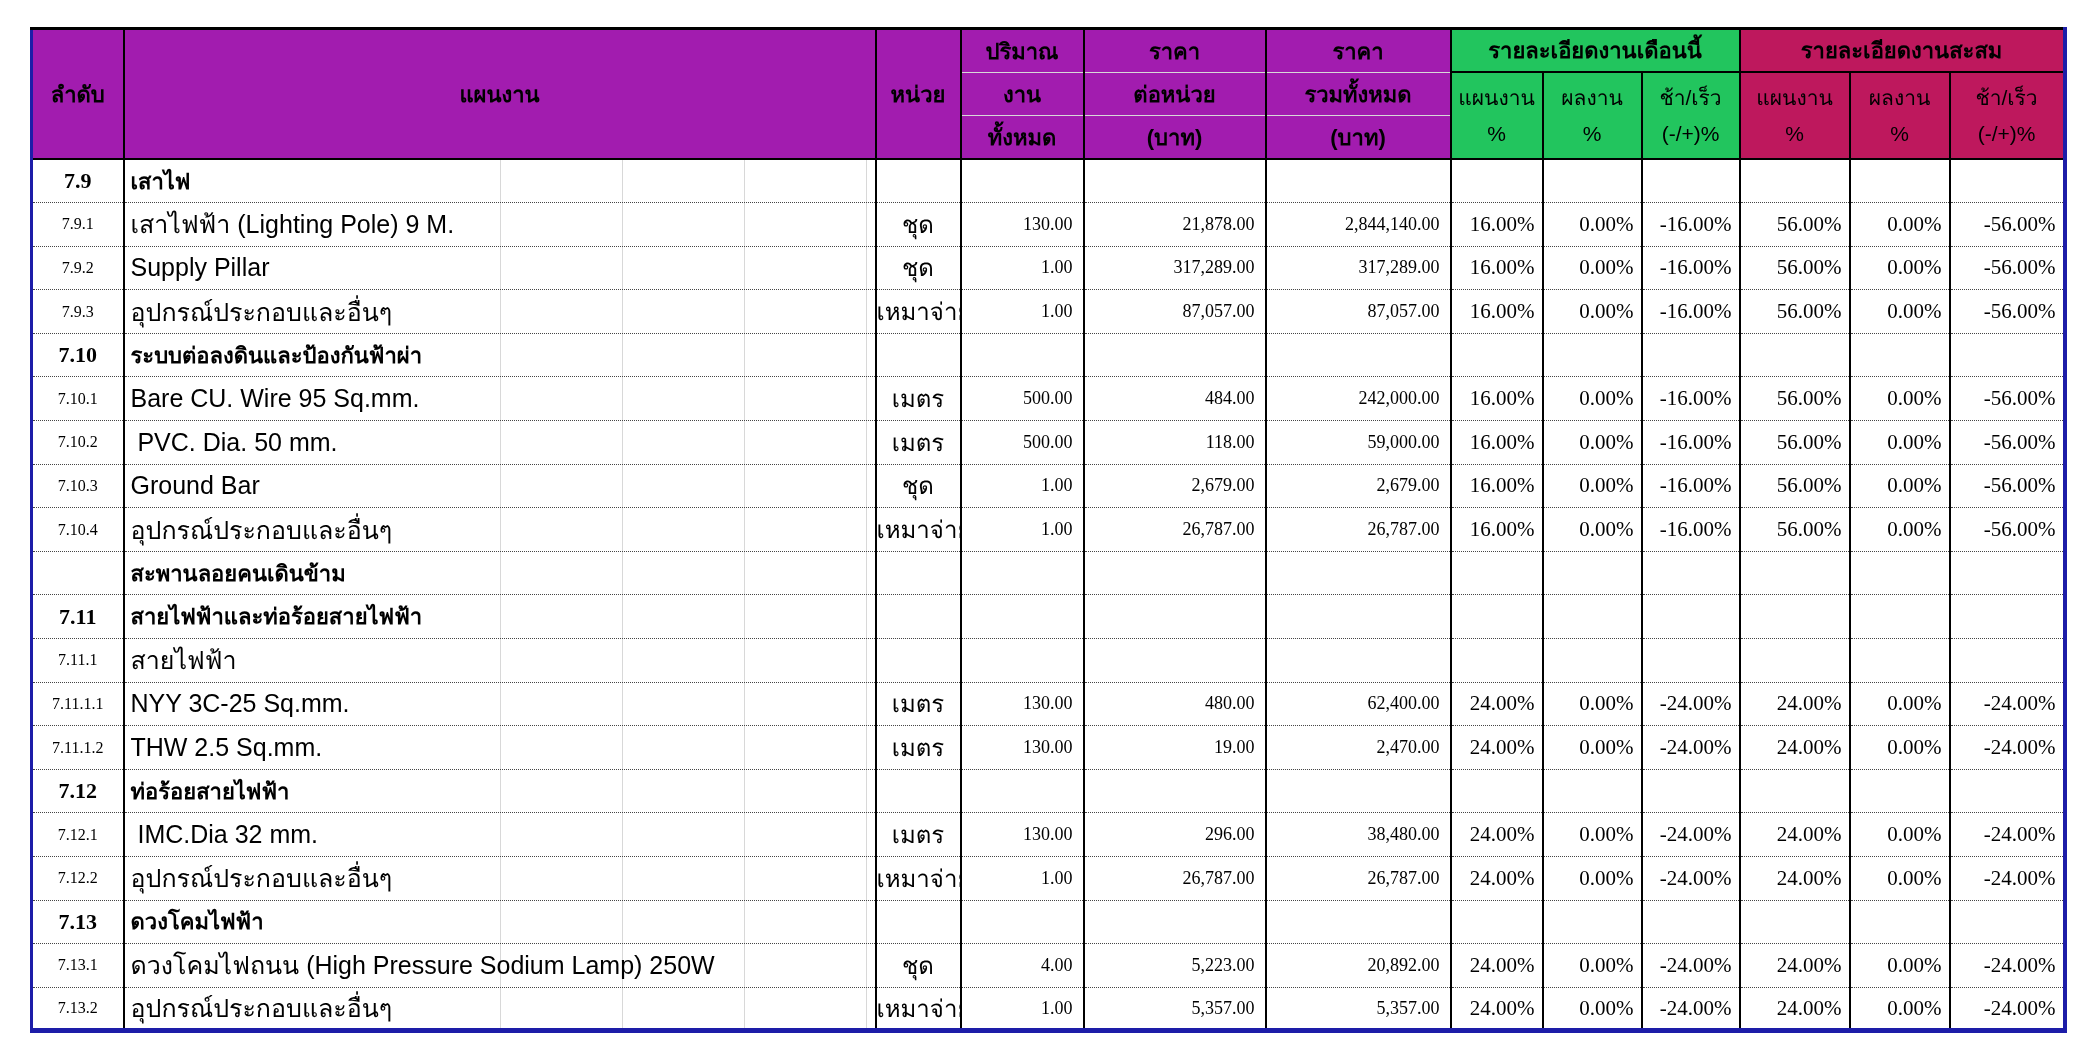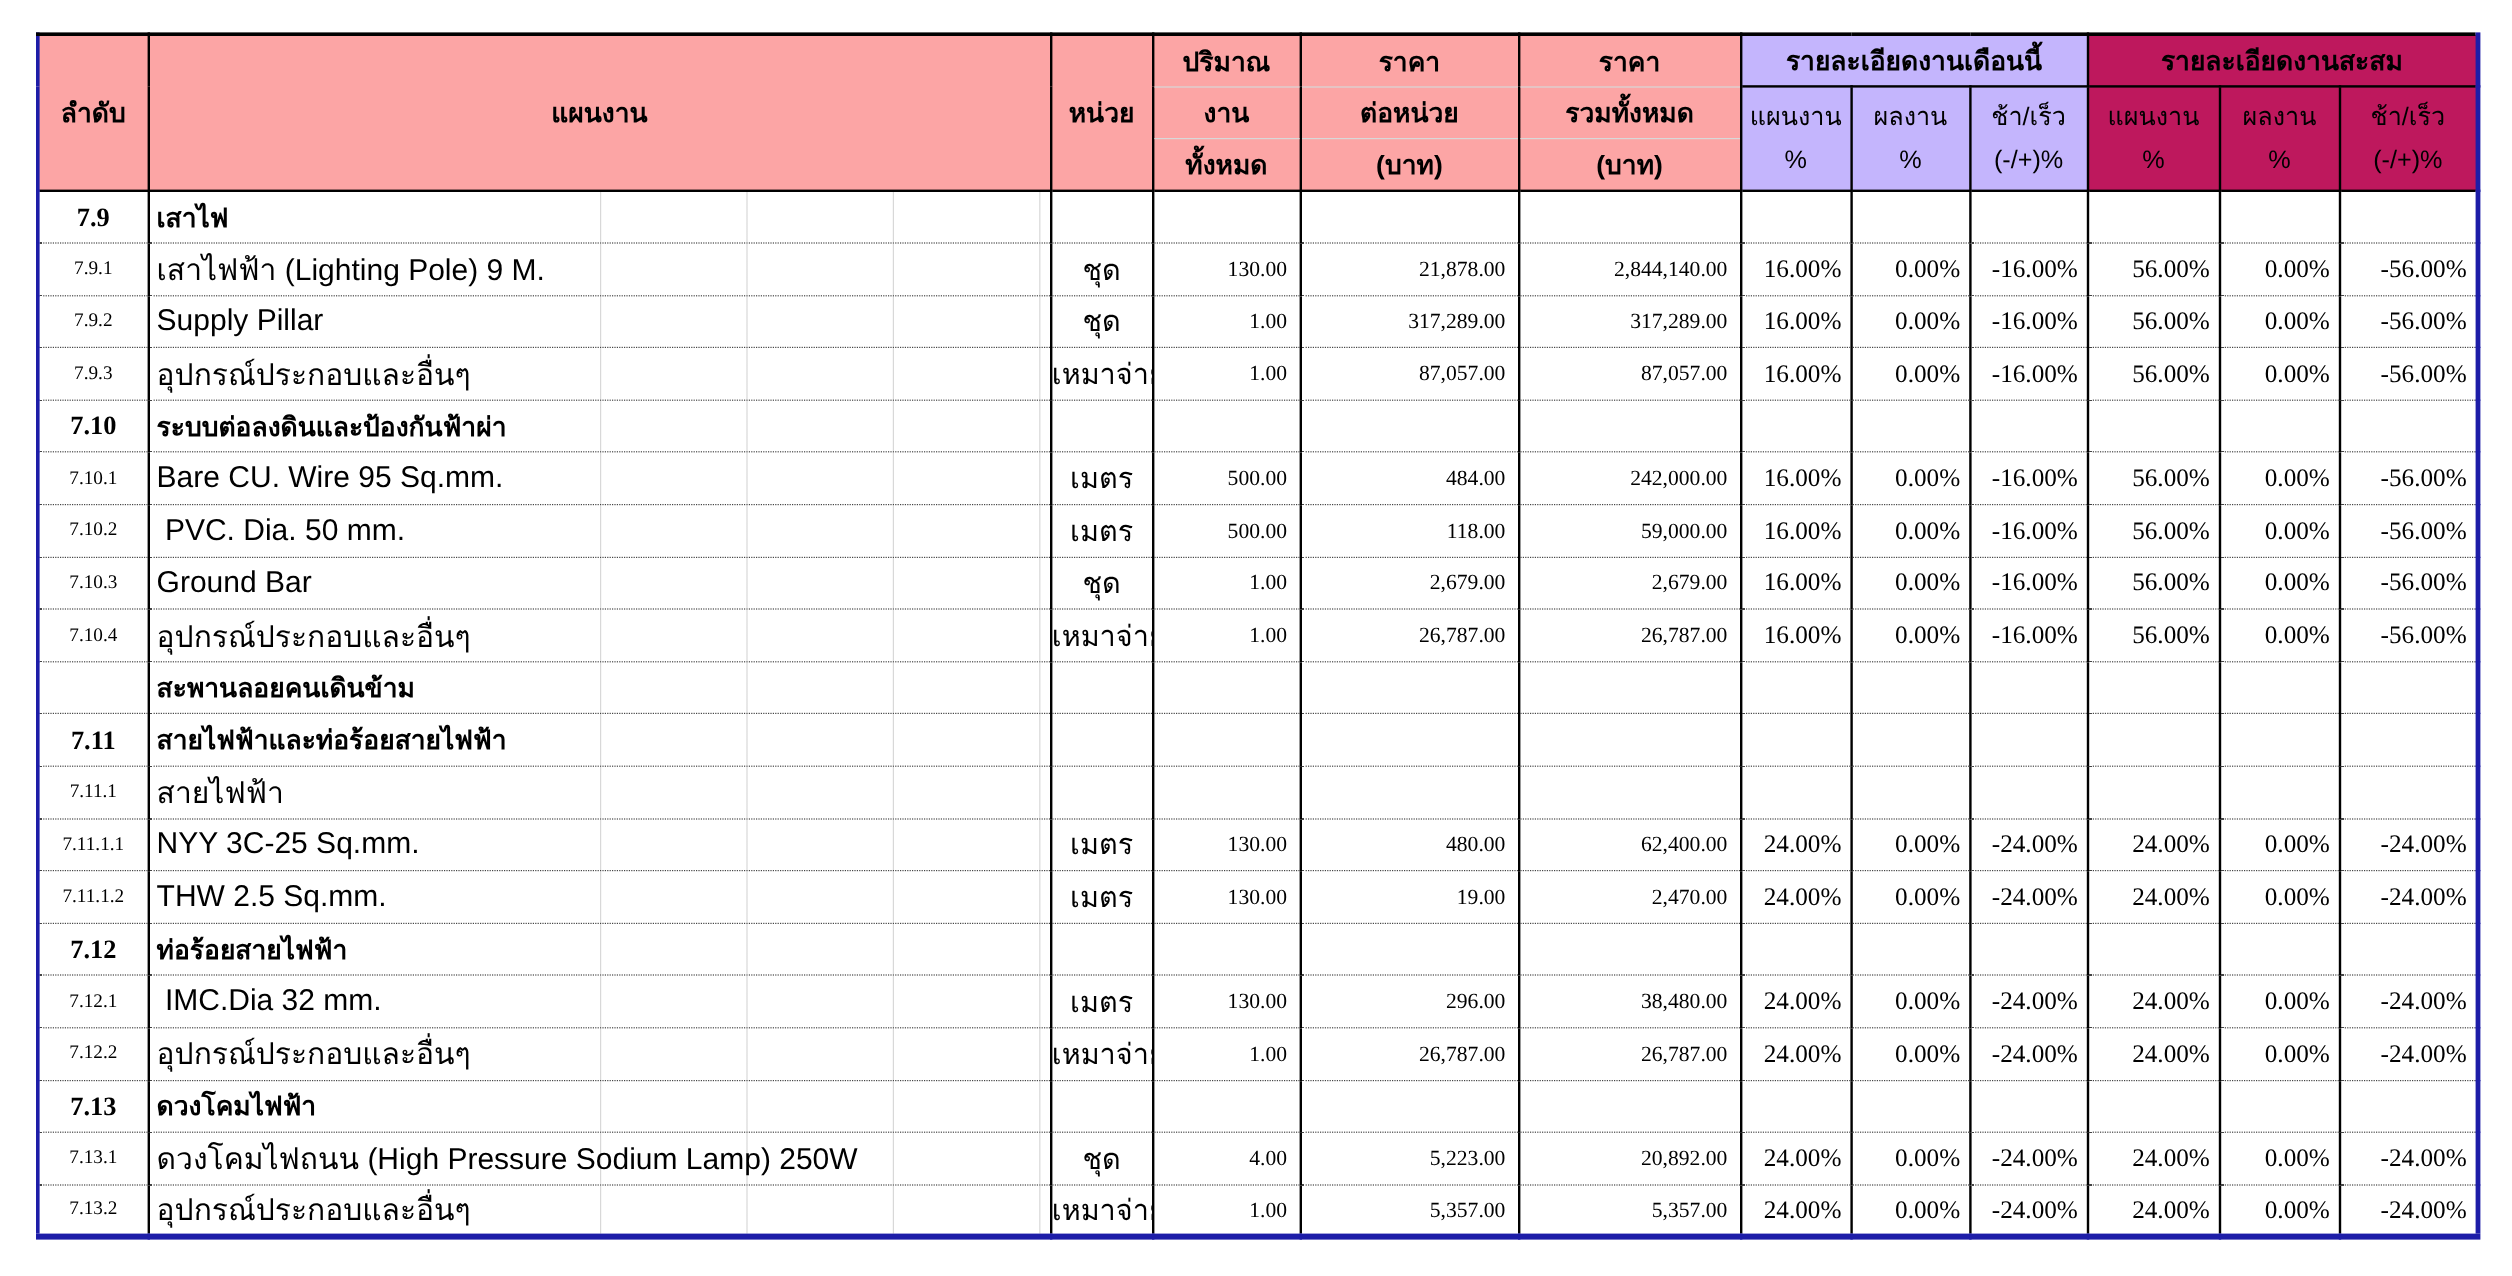--- a/index.html
+++ b/index.html
@@ -9,36 +9,36 @@
   table.progress{
     position:absolute;left:30px;top:27px;width:2033px;
     border-collapse:collapse;table-layout:fixed;
     border-top:3px solid #000000;
     border-left:3px solid #1d1da8;
     border-right:4px solid #1d1da8;
     border-bottom:5px solid #1d1da8;
   }
 
   thead th{
-    border:2px solid #000;background:#fca5a5;font-weight:bold;
+    border:2px solid #000;background:#a21caf;font-weight:bold;
     padding:0;vertical-align:middle;text-align:center;
     font-size:22px;color:#000;
   }
   tr.h-groups{height:43px;}
   tr.h-subs{height:87px;}
 
   th.triple{vertical-align:top;}
   .vwrap{display:flex;flex-direction:column;height:128px;}
   .vwrap .band{flex:1;display:flex;align-items:center;justify-content:center;}
   .vwrap .band + .band{border-top:1px solid #d8d8d8;}
 
   .subwrap{display:flex;flex-direction:column;justify-content:space-evenly;height:85px;font-weight:normal;}
   .subwrap div{line-height:1.1;font-size:21px;}
 
-  .month-bg{background:#c4b5fd;}
+  .month-bg{background:#22c55e;}
   .cum-bg{background:#be185d;}
 
   tbody tr{height:43.6px;}
   tbody td{
     border-left:2px solid #000;
     border-top:1px dotted #454545;
     padding:0;vertical-align:middle;overflow:hidden;white-space:nowrap;
     font-size:21px;color:#000;background:#fff;
   }
   tbody tr:first-child td{border-top:2px solid #000;}

